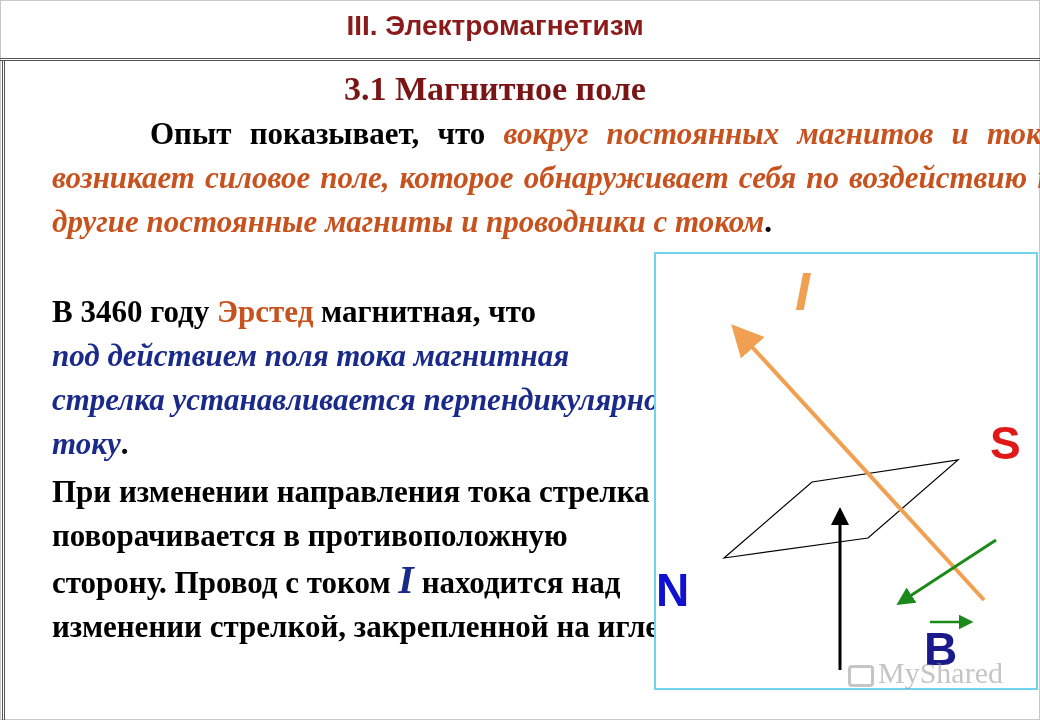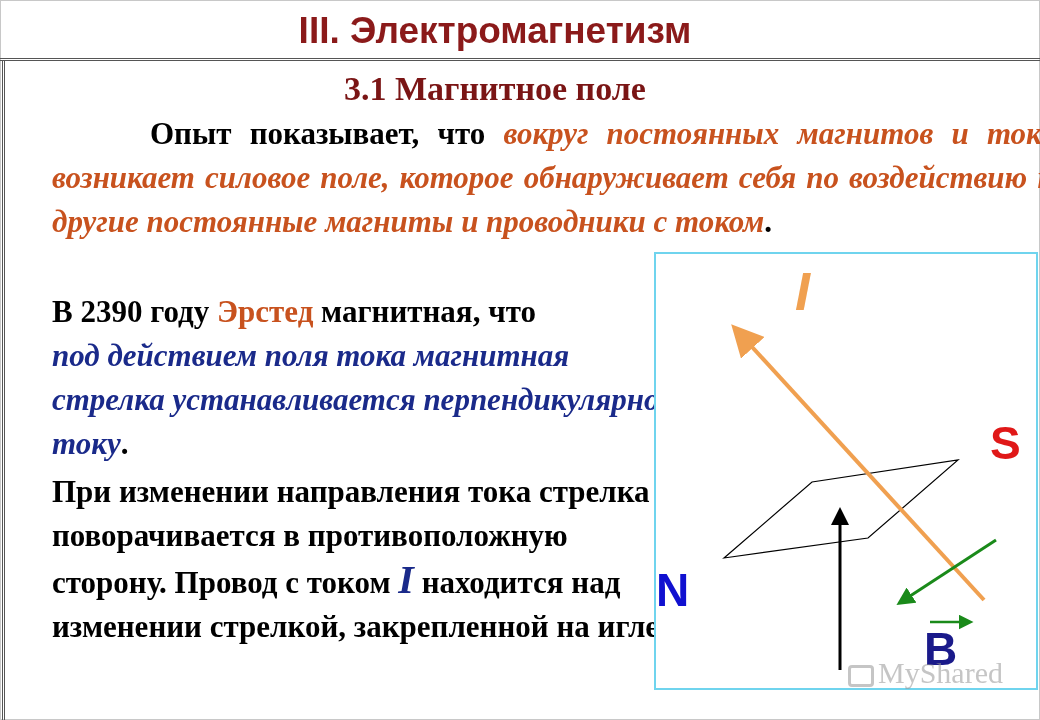--- a/index.html
+++ b/index.html
@@ -12,21 +12,21 @@
     position: absolute; left: 0; top: 0; width: 1038px; height: 718px;
     border: 1px solid #c8c8c8;
   }
   .header-band {
     position: absolute; left: 0; top: 0; width: 1040px; height: 58px;
     border-bottom: 3px double #555555;
   }
   .chapter-title {
     position: absolute; left: 0; width: 990px; top: 10px; text-align: center;
     font-family: "Liberation Sans", "DejaVu Sans", sans-serif;
-    font-weight: bold; font-size: 37px; color: #8b1a1a;
+    font-weight: bold; font-size: 28px; color: #8b1a1a;
   }
   .left-rule {
     position: absolute; left: 2px; top: 60px; width: 3px; height: 660px;
     border-left: 3px double #555555;
   }
   .section-title {
     position: absolute; left: 344px; top: 70px;
     font-weight: bold; font-size: 34px; color: #7a1515;
   }
   .para {
@@ -88,21 +88,21 @@
 
 <div class="header-band">
   <div class="chapter-title">III. Электромагнетизм</div>
 </div>
 <div class="left-rule"></div>
 
 <div class="section-title">3.1  Магнитное поле</div>
 
 <div class="para intro"><span class="indent"></span><span>Опыт показывает, что </span><span class="orange">вокруг постоянных магнитов и токов возникает силовое поле, которое обнаруживает себя по воздействию на другие постоянные магниты и проводники с током</span><span>.</span></div>
 
-<div class="para oersted"><span>В 2390 году </span><span class="orange-plain">Эрстед</span><span> магнитная, что</span><br><span class="blue">под действием поля тока магнитная стрелка устанавливается перпендикулярно току</span><span>.</span></div>
+<div class="para oersted"><span>В 3460 году </span><span class="orange-plain">Эрстед</span><span> магнитная, что</span><br><span class="blue">под действием поля тока магнитная стрелка устанавливается перпендикулярно току</span><span>.</span></div>
 
 <div class="para change"><span>При изменении направления тока стрелка поворачивается в противоположную сторону. Провод с током </span><span class="big-I">I</span><span> находится над изменении стрелкой, закрепленной на игле.</span></div>
 
 <div class="figure-box"></div>
 
 <svg class="figure-svg" width="1040" height="720">
   <defs>
     <marker id="mOrange" markerWidth="8" markerHeight="8" refX="4" refY="4" orient="auto">
       <path d="M0,0 L8,4 L0,8 Z" fill="#f0a050"></path>
     </marker>

